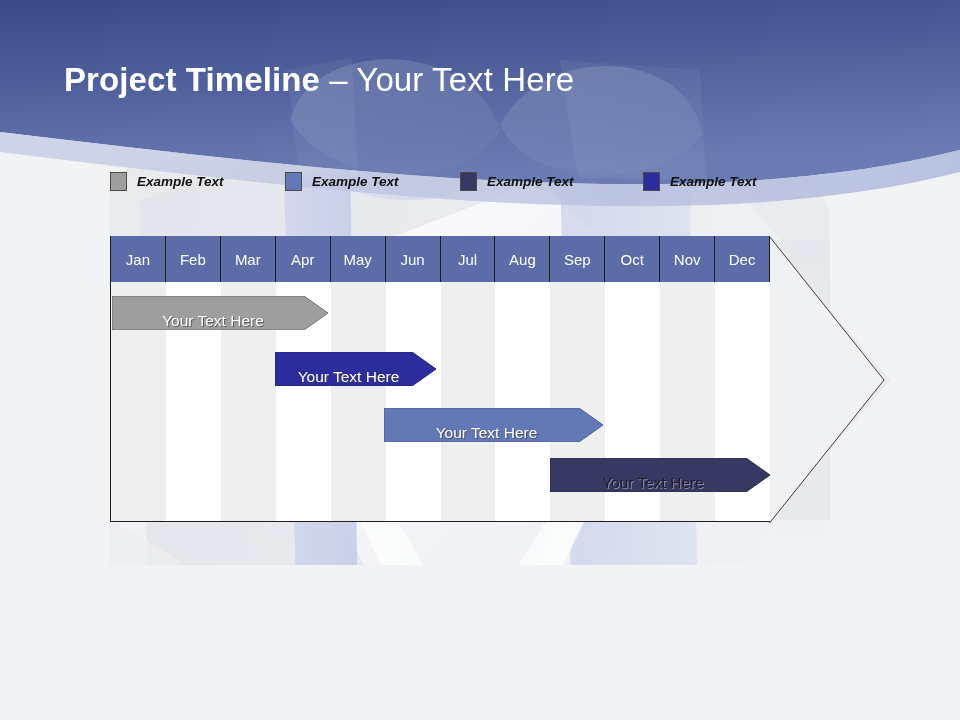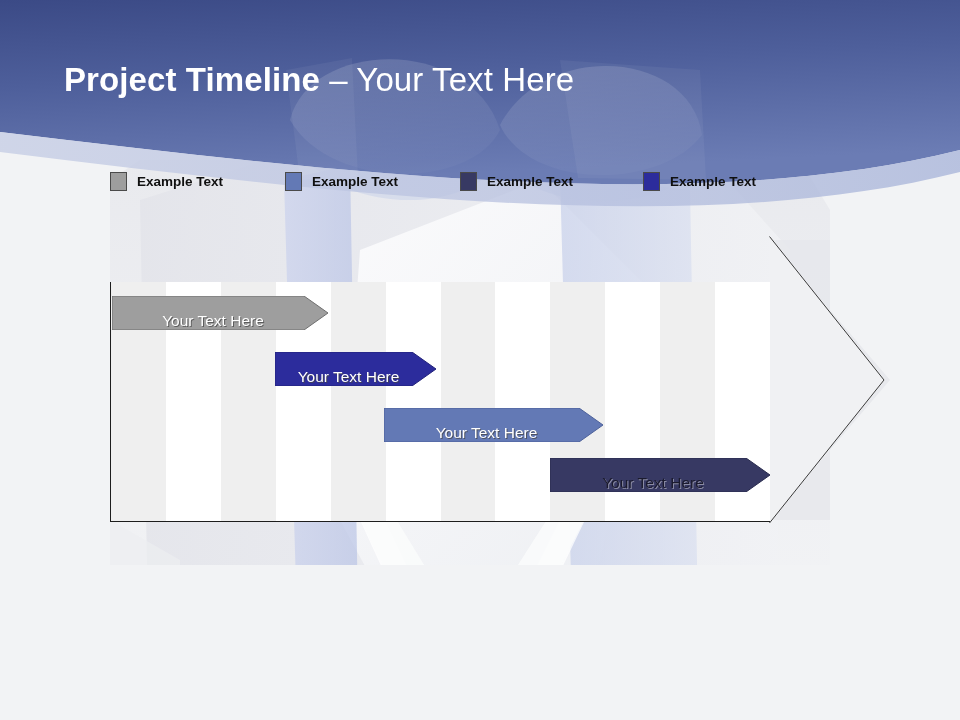--- a/index.html
+++ b/index.html
@@ -58,20 +58,21 @@
     border: 1px solid #4a4a4a;
     box-sizing: border-box;
     margin-right: 10px;
     flex: none;
   }
   .legend-label {
     font-size: 13.5px;
     font-weight: bold;
     color: #101010;
     white-space: nowrap;
+    font-style: italic;
   }
 
   
   #gantt {
     position: absolute;
     left: 110px; top: 236px;
     width: 660px; height: 286px;
   }
 
   
@@ -242,20 +243,34 @@
     </div>
   </div>
 
   <svg id="gantt-arrow" viewBox="0 0 775 288" preserveAspectRatio="none">
     <path d="M660 0 L775 144 L660 287 Z" fill="#f0f1f3"></path>
     <path d="M659.5 0.5 L774 144 L659.5 287" fill="none" stroke="#3a3a3a" stroke-width="1"></path>
   </svg>
 
   <div id="gantt">
 
+    <div id="month-header">
+      <div class="month-cell">Jan</div>
+      <div class="month-cell">Feb</div>
+      <div class="month-cell">Mar</div>
+      <div class="month-cell">Apr</div>
+      <div class="month-cell">May</div>
+      <div class="month-cell">Jun</div>
+      <div class="month-cell">Jul</div>
+      <div class="month-cell">Aug</div>
+      <div class="month-cell">Sep</div>
+      <div class="month-cell">Oct</div>
+      <div class="month-cell">Nov</div>
+      <div class="month-cell">Dec</div>
+    </div>
 
     <div id="grid-body">
       <div class="grid-col shade"></div>
       <div class="grid-col plain"></div>
       <div class="grid-col shade"></div>
       <div class="grid-col plain"></div>
       <div class="grid-col shade"></div>
       <div class="grid-col plain"></div>
       <div class="grid-col shade"></div>
       <div class="grid-col plain"></div>

